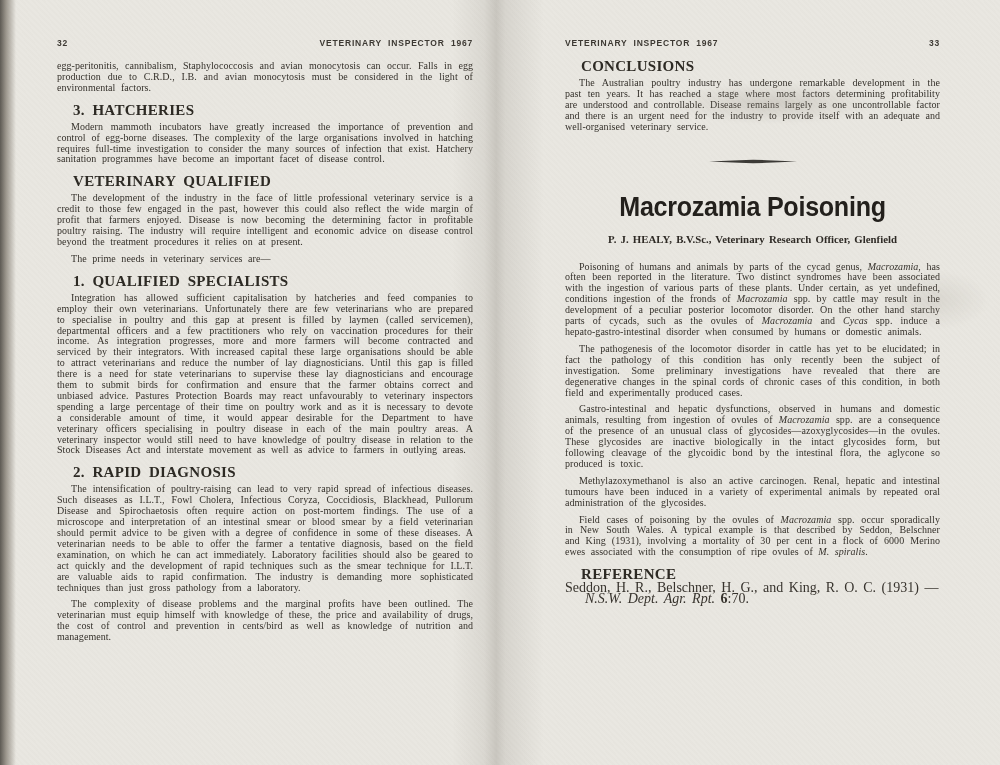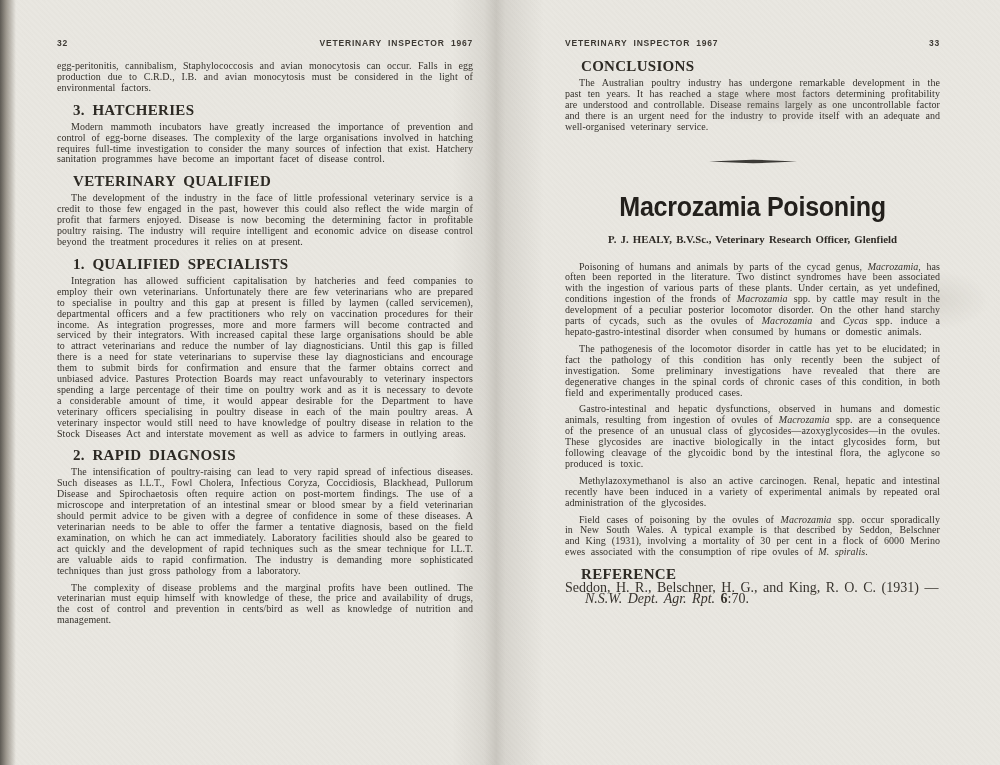--- a/index.html
+++ b/index.html
@@ -82,20 +82,21 @@
     <div class="page-header">
       <span>32</span>
       <span>VETERINARY INSPECTOR 1967</span>
     </div>
     <div class="page-body">
         <p class="blk paragraph">egg-peritonitis, cannibalism, Staphylococcosis and avian monocytosis can occur. Falls in egg production due to C.R.D., I.B. and avian monocytosis must be considered in the light of environmental factors.</p>
         <h3 class="blk heading">3. HATCHERIES</h3>
         <p class="blk paragraph indent">Modern mammoth incubators have greatly increased the importance of prevention and control of egg-borne diseases. The complexity of the large organisations involved in hatching requires full-time investigation to consider the many sources of infection that exist. Hatchery sanitation programmes have become an important facet of disease control.</p>
         <h3 class="blk heading">VETERINARY QUALIFIED</h3>
         <p class="blk paragraph indent">The development of the industry in the face of little professional veterinary service is a credit to those few engaged in the past, however this could also reflect the wide margin of profit that farmers enjoyed. Disease is now becoming the determining factor in profitable poultry raising. The industry will require intelligent and economic advice on disease control beyond the treatment procedures it relies on at present.</p>
+        <p class="blk paragraph indent">The prime needs in veterinary services are—</p>
         <h3 class="blk heading">1. QUALIFIED SPECIALISTS</h3>
         <p class="blk paragraph indent">Integration has allowed sufficient capitalisation by hatcheries and feed companies to employ their own veterinarians. Unfortunately there are few veterinarians who are prepared to specialise in poultry and this gap at present is filled by laymen (called servicemen), departmental officers and a few practitioners who rely on vaccination procedures for their income. As integration progresses, more and more farmers will become contracted and serviced by their integrators. With increased capital these large organisations should be able to attract veterinarians and reduce the number of lay diagnosticians. Until this gap is filled there is a need for state veterinarians to supervise these lay diagnosticians and encourage them to submit birds for confirmation and ensure that the farmer obtains correct and unbiased advice. Pastures Protection Boards may react unfavourably to veterinary inspectors spending a large percentage of their time on poultry work and as it is necessary to devote a considerable amount of time, it would appear desirable for the Department to have veterinary officers specialising in poultry disease in each of the main poultry areas. A veterinary inspector would still need to have knowledge of poultry disease in relation to the Stock Diseases Act and interstate movement as well as advice to farmers in outlying areas.</p>
         <h3 class="blk heading">2. RAPID DIAGNOSIS</h3>
         <p class="blk paragraph indent">The intensification of poultry-raising can lead to very rapid spread of infectious diseases. Such diseases as I.L.T., Fowl Cholera, Infectious Coryza, Coccidiosis, Blackhead, Pullorum Disease and Spirochaetosis often require action on post-mortem findings. The use of a microscope and interpretation of an intestinal smear or blood smear by a field veterinarian should permit advice to be given with a degree of confidence in some of these diseases. A veterinarian needs to be able to offer the farmer a tentative diagnosis, based on the field examination, on which he can act immediately. Laboratory facilities should also be geared to act quickly and the development of rapid techniques such as the smear technique for I.L.T. are valuable aids to rapid confirmation. The industry is demanding more sophisticated techniques than just gross pathology from a laboratory.</p>
         <p class="blk paragraph indent">The complexity of disease problems and the marginal profits have been outlined. The veterinarian must equip himself with knowledge of these, the price and availability of drugs, the cost of control and prevention in cents/bird as well as knowledge of nutrition and management.</p>
       </div>
   </div>
 
   <div class="page page-right">
     <div class="page-header">
@@ -106,21 +107,21 @@
         <h3 class="blk heading">CONCLUSIONS</h3>
         <p class="blk paragraph indent">The Australian poultry industry has undergone remarkable development in the past ten years. It has reached a stage where most factors determining profitability are understood and controllable. Disease remains largely as one uncontrollable factor and there is an urgent need for the industry to provide itself with an adequate and well-organised veterinary service.</p>
         <div class="swelled-rule"><svg width="88" height="5" viewBox="0 0 88 5">
             <polygon points="0,2.5 30,1.2 44,0.7 58,1.2 88,2.5 58,3.8 44,4.3 30,3.8" fill="#3c3a36"></polygon>
           </svg></div>
         <h1 class="blk article-title">Macrozamia Poisoning</h1>
         <div class="blk byline">P. J. HEALY, B.V.Sc., Veterinary Research Officer, Glenfield</div>
         <p class="blk paragraph indent"><span class="">Poisoning of humans and animals by parts of the cycad genus, </span><span class="it">Macrozamia</span><span class="">, has often been reported in the literature. Two distinct syndromes have been associated with the ingestion of various parts of these plants. Under certain, as yet undefined, conditions ingestion of the fronds of </span><span class="it">Macrozamia</span><span class=""> spp. by cattle may result in the development of a peculiar posterior locomotor disorder. On the other hand starchy parts of cycads, such as the ovules of </span><span class="it">Macrozamia</span><span class=""> and </span><span class="it">Cycas</span><span class=""> spp. induce a hepato-gastro-intestinal disorder when consumed by humans or domestic animals.</span></p>
         <p class="blk paragraph indent">The pathogenesis of the locomotor disorder in cattle has yet to be elucidated; in fact the pathology of this condition has only recently been the subject of investigation. Some preliminary investigations have revealed that there are degenerative changes in the spinal cords of chronic cases of this condition, in both field and experimentally produced cases.</p>
         <p class="blk paragraph indent"><span class="">Gastro-intestinal and hepatic dysfunctions, observed in humans and domestic animals, resulting from ingestion of ovules of </span><span class="it">Macrozamia</span><span class=""> spp. are a consequence of the presence of an unusual class of glycosides—azoxyglycosides—in the ovules. These glycosides are inactive biologically in the intact glycosides form, but following cleavage of the glycoidic bond by the intestinal flora, the aglycone so produced is toxic.</span></p>
-        <p class="blk paragraph indent">Methylazoxymethanol is also an active carcinogen. Renal, hepatic and intestinal recently have been induced in a variety of experimental animals by repeated oral administration of the glycosides.</p>
+        <p class="blk paragraph indent">Methylazoxymethanol is also an active carcinogen. Renal, hepatic and intestinal tumours have been induced in a variety of experimental animals by repeated oral administration of the glycosides.</p>
         <p class="blk paragraph indent"><span class="">Field cases of poisoning by the ovules of </span><span class="it">Macrozamia</span><span class=""> spp. occur sporadically in New South Wales. A typical example is that described by Seddon, Belschner and King (1931), involving a mortality of 30 per cent in a flock of 6000 Merino ewes associated with the consumption of ripe ovules of </span><span class="it">M. spiralis</span><span class="">.</span></p>
         <h3 class="blk heading">REFERENCE</h3>
         <p class="blk reference"><span class="">Seddon, H. R., Belschner, H. G., and King, R. O. C. (1931) — </span><span class="it">N.S.W. Dept. Agr. Rpt.</span><span class=""> </span><span class="bd">6</span><span class="">:70.</span></p>
       </div>
   </div>
 
   <div class="gutter-shadow"></div>
   <div class="left-edge"></div>
   <div class="ghost ghost-1"></div>
   <div class="ghost ghost-2"></div>

